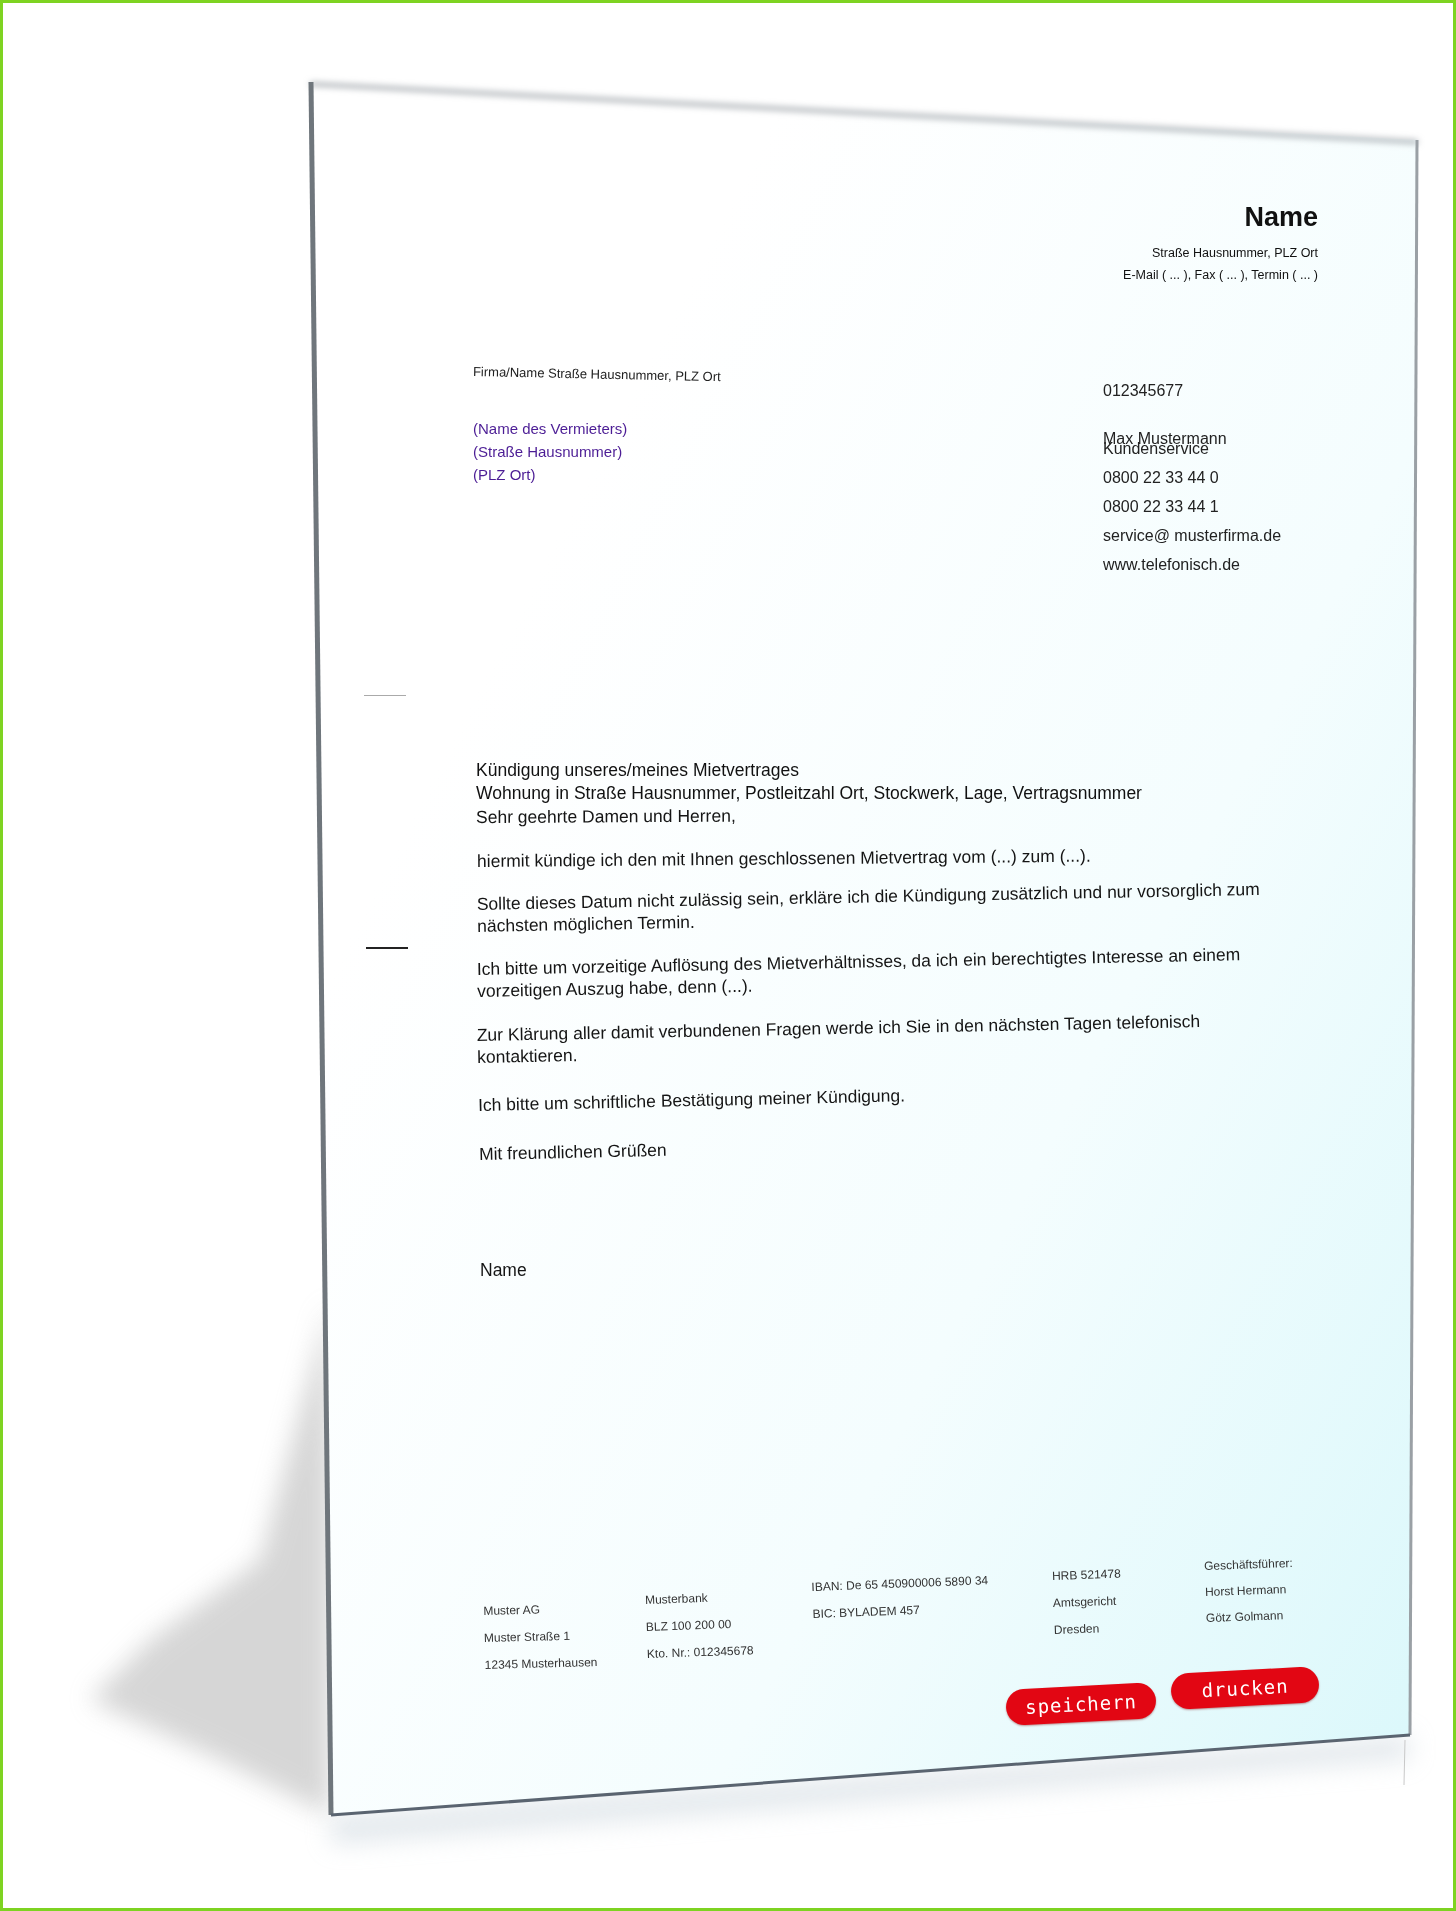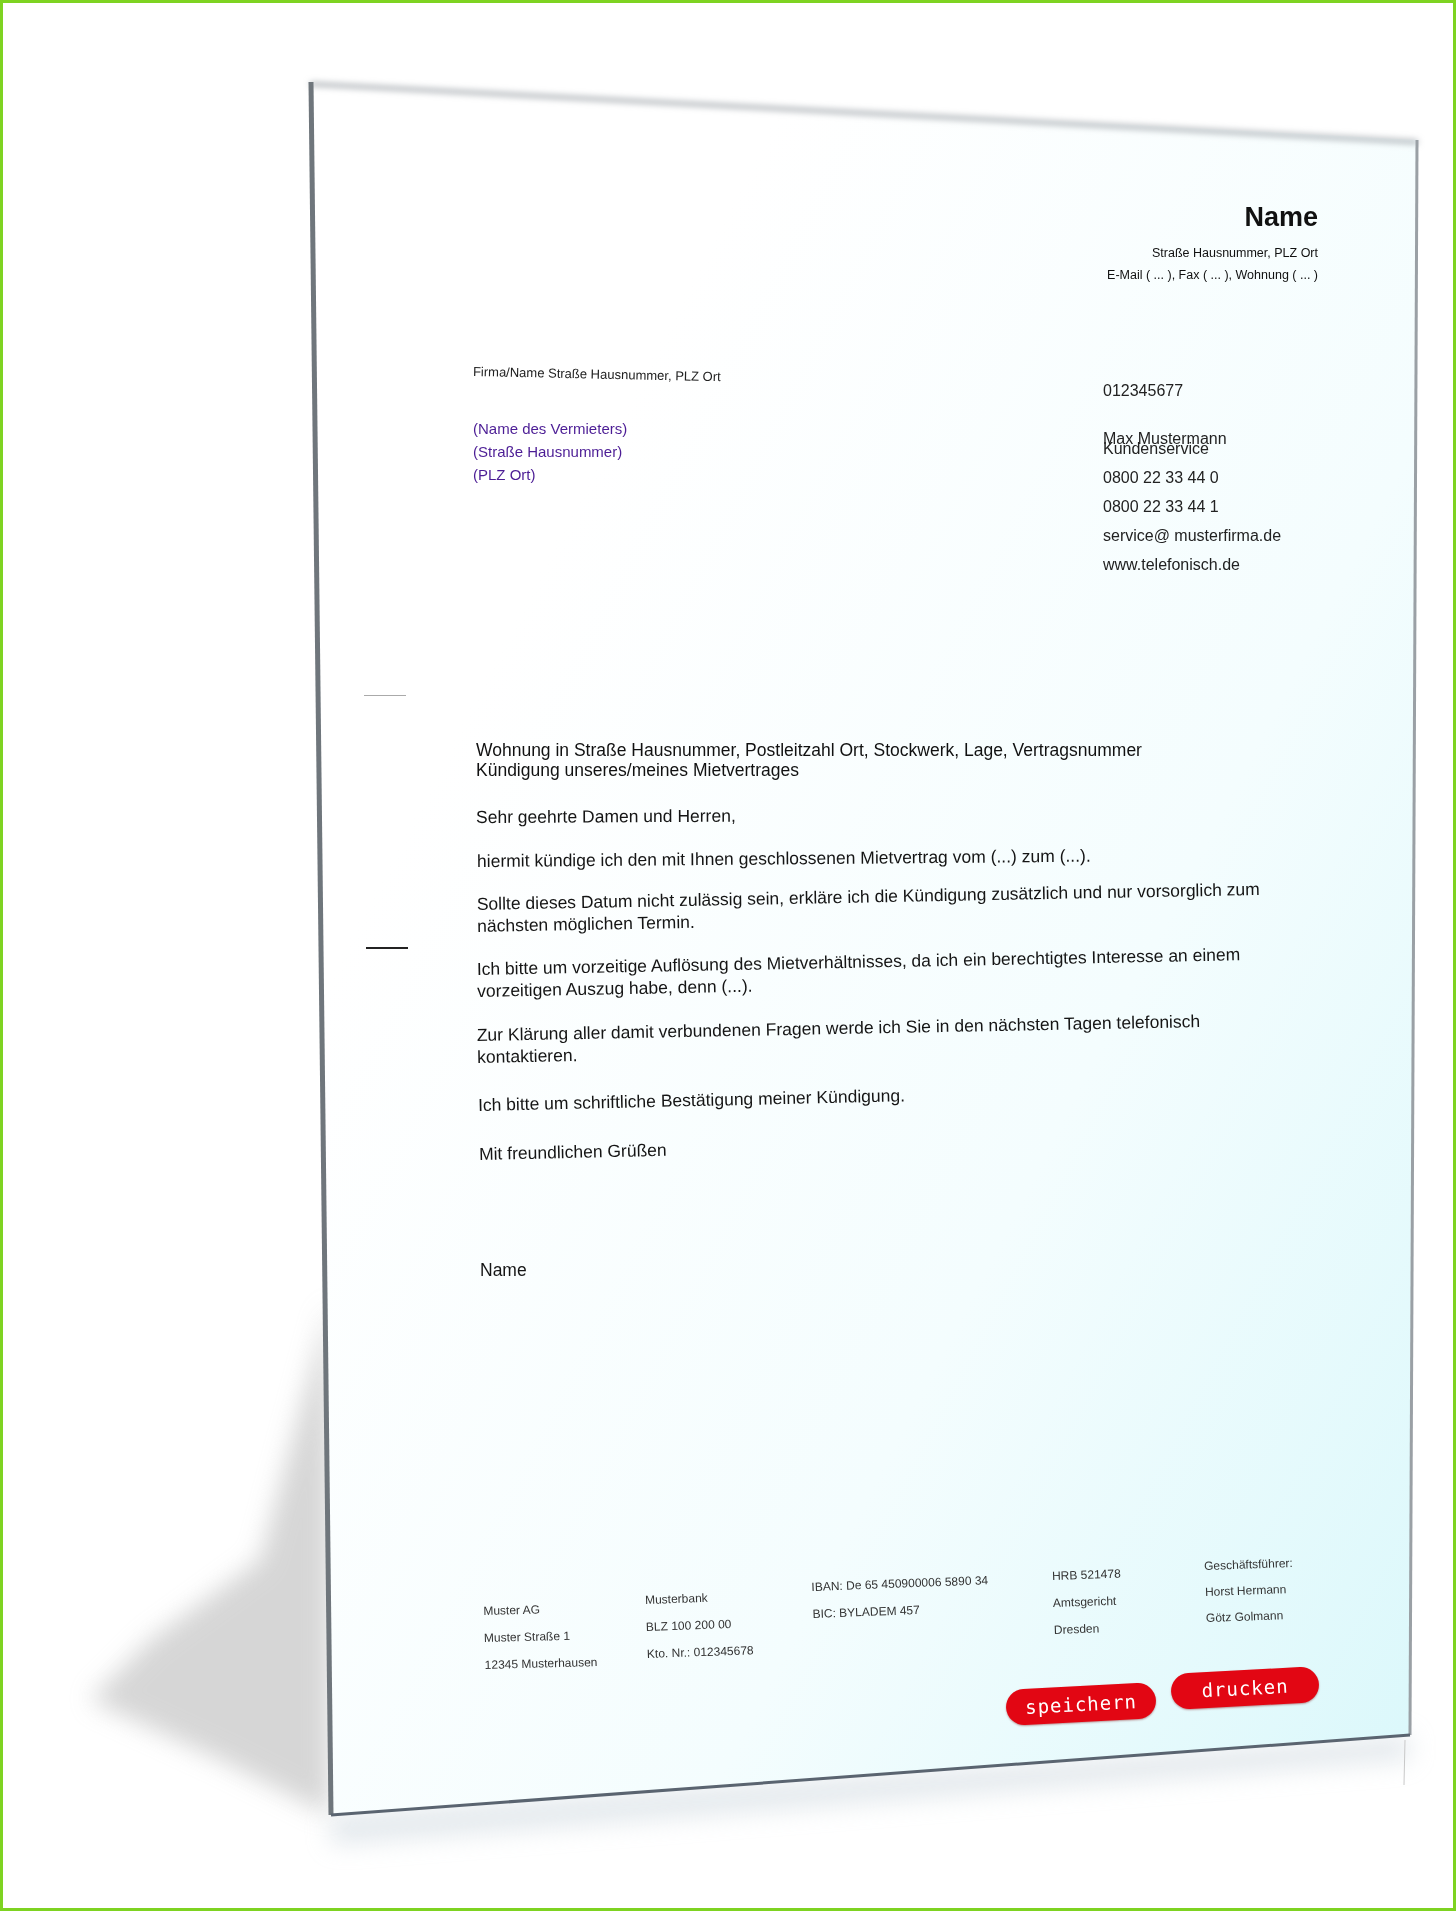--- a/index.html
+++ b/index.html
@@ -65,21 +65,21 @@
   <polygon points="310,82 1418,140 1410,1735 331,1815" fill="url(#tint)"></polygon>
 
   <polyline points="310,84 1418,142" fill="none" stroke="#a8adb2" stroke-width="4" filter="url(#blur2)"></polyline>
   <line x1="311" y1="82" x2="331" y2="1815" stroke="#6f767c" stroke-width="5"></line>
   <line x1="1417" y1="140" x2="1410" y2="1735" stroke="#9aa0a5" stroke-width="3"></line>
   <line x1="331" y1="1815" x2="1410" y2="1735" stroke="#5a6470" stroke-width="3"></line>
 </svg>
 
 <div class="t r sender-name" style="right:138px;top:202px;">Name</div>
 <div class="t r sender-small" style="right:138px;top:246px;">Straße Hausnummer, PLZ Ort</div>
-<div class="t r sender-small" style="right:138px;top:268px;">E-Mail ( ... ), Fax ( ... ), Wohnung ( ... )</div>
+<div class="t r sender-small" style="right:138px;top:268px;">E-Mail ( ... ), Fax ( ... ), Termin ( ... )</div>
 
 <div class="t return-line" style="left:473px;top:364px;transform:rotate(1.2deg);">Firma/Name Straße Hausnummer, PLZ Ort</div>
 
 <div class="t recipient" style="left:473px;top:417px;">
   <div>(Name des Vermieters)</div>
   <div>(Straße Hausnummer)</div>
   <div>(PLZ Ort)</div>
 </div>
 
 <div class="t contact" style="left:1103px;top:382px;">012345677</div>
@@ -87,21 +87,21 @@
 <div class="t contact" style="left:1103px;top:440px;">Kundenservice</div>
 <div class="t contact" style="left:1103px;top:469px;">0800 22 33 44 0</div>
 <div class="t contact" style="left:1103px;top:498px;">0800 22 33 44 1</div>
 <div class="t contact" style="left:1103px;top:527px;">service@ musterfirma.de</div>
 <div class="t contact" style="left:1103px;top:556px;">www.telefonisch.de</div>
 
 <div class="fold" style="left:364px;top:695px;width:42px;background:#aaa;height:1px;"></div>
 <div class="fold" style="left:366px;top:947px;width:42px;background:#222;"></div>
 
 <div class="t subject" style="left:476px;top:720px;">Kündigung unseres/meines Mietvertrages</div>
-<div class="t subject" style="left:476px;top:700px;text-align:center;">Wohnung in Straße Hausnummer, Postleitzahl Ort, Stockwerk, Lage, Vertragsnummer</div>
+<div class="t subject" style="left:476px;top:743px;text-align:center;">Wohnung in Straße Hausnummer, Postleitzahl Ort, Stockwerk, Lage, Vertragsnummer</div>
 
 <div class="t body" style="left:476px;top:806px;transform:rotate(-0.3deg);">Sehr geehrte Damen und Herren,</div>
 <div class="t body" style="left:477px;top:850px;transform:rotate(-0.5deg);">hiermit kündige ich den mit Ihnen geschlossenen Mietvertrag vom (...) zum (...).</div>
 
 <div class="t body" style="left:477px;top:893px;transform:rotate(-1.1deg);">
   <div>Sollte dieses Datum nicht zulässig sein, erkläre ich die Kündigung zusätzlich und nur vorsorglich zum</div>
   <div>nächsten möglichen Termin.</div>
 </div>
 
 <div class="t body" style="left:477px;top:958px;transform:rotate(-1.1deg);">

